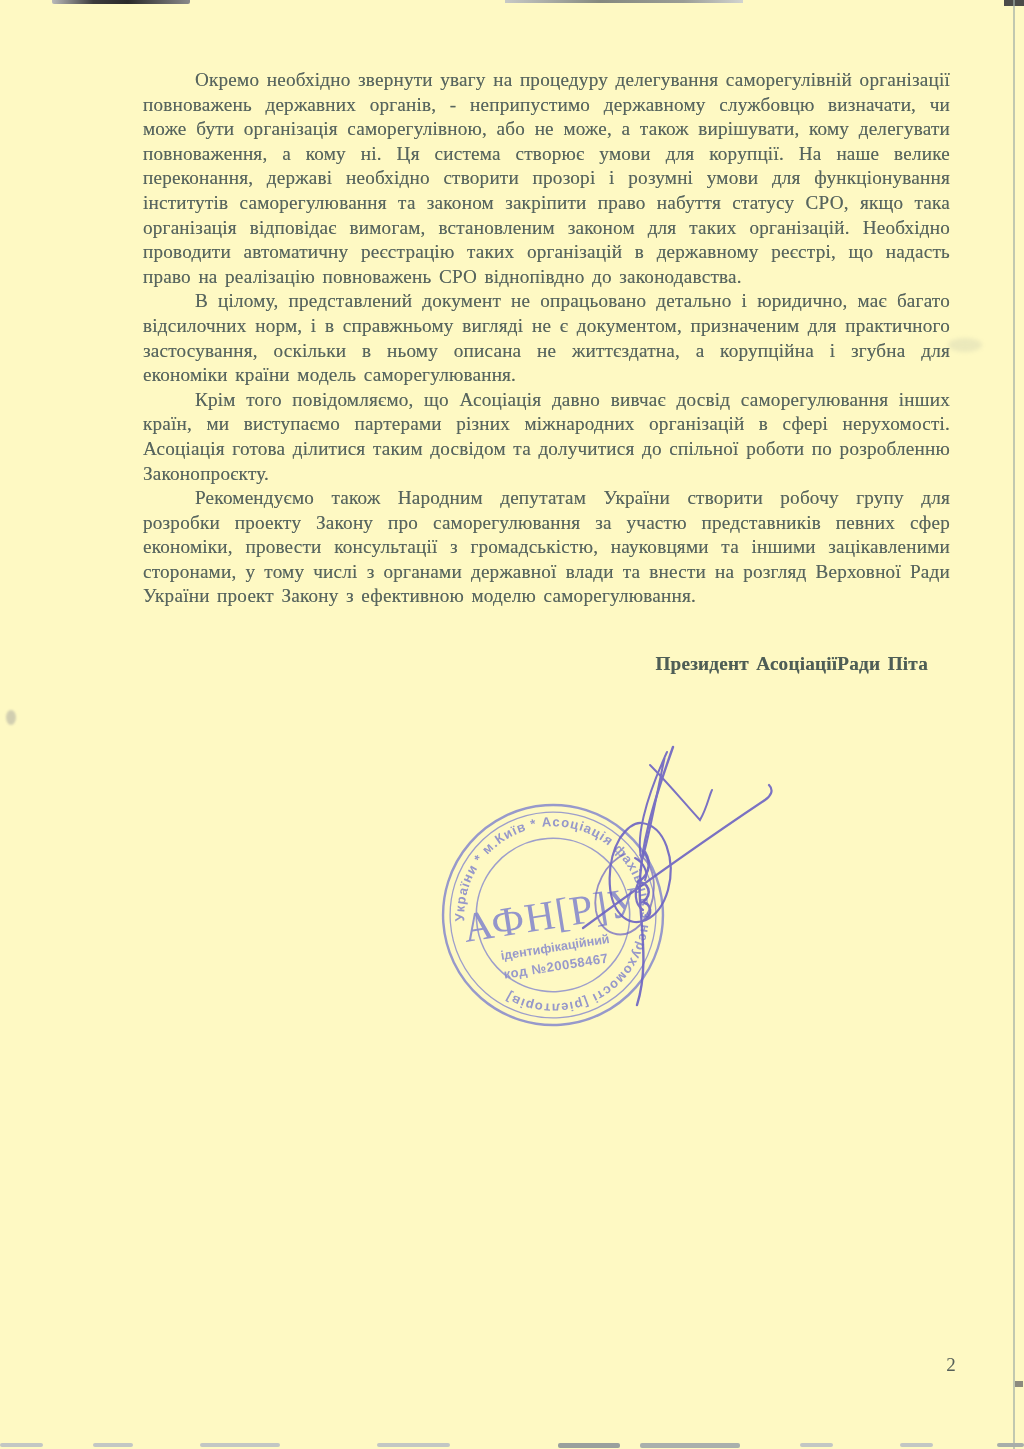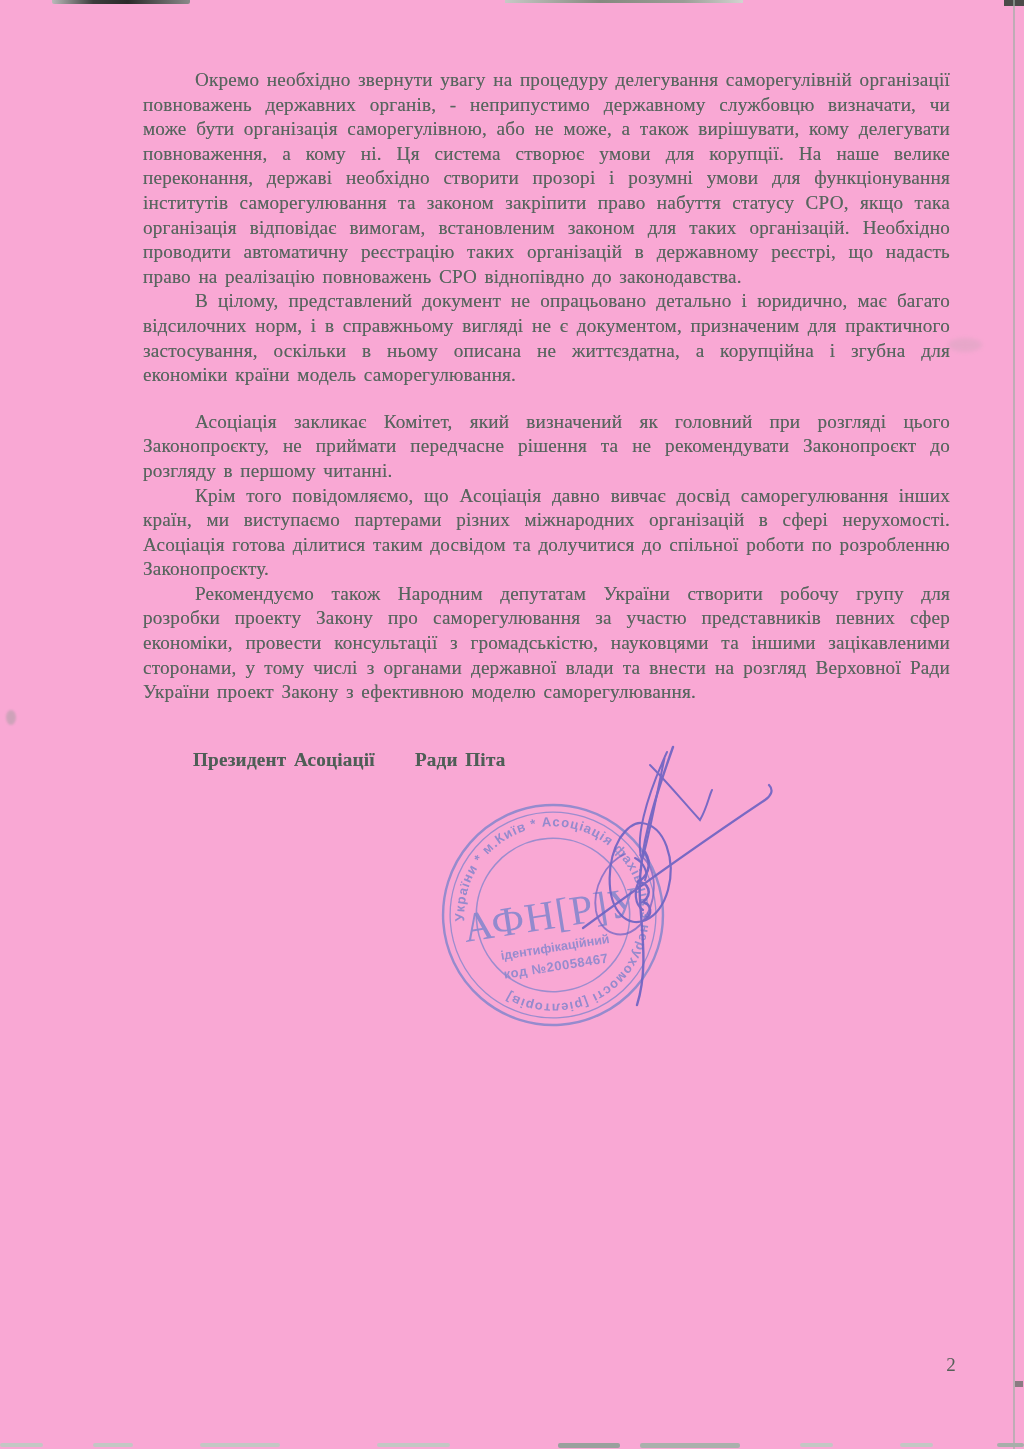--- a/index.html
+++ b/index.html
@@ -1,20 +1,20 @@
 <!DOCTYPE html>
 <html lang="uk"><head>
 <meta charset="utf-8">
 <style>
   html,body{margin:0;padding:0;background:#e9e9e9;}
   .page{
     position:relative;
     width:1024px;height:1449px;
     margin:0 auto;
-    background:#f9a8d4;
+    background:#fef9c3;
     overflow:hidden;
     font-family:"Liberation Serif","DejaVu Serif",serif;
   }
   
   .artifact{position:absolute;pointer-events:none;}
   .top-mark-1{left:52px;top:0;width:138px;height:4px;
     background:linear-gradient(90deg,#b9b9b9 0%,#3c3c3c 30%,#2a2a2a 55%,#8a8a8a 100%);border-radius:0 0 2px 2px;}
   .top-mark-2{left:505px;top:0;width:238px;height:3px;
     background:linear-gradient(90deg,#c7c9c6 0%,#85897f 40%,#9a9d96 75%,#d2d4d0 100%);}
   .top-right-corner{left:1004px;top:0;width:20px;height:6px;background:#4b4b49;}
@@ -38,22 +38,22 @@
     font-size:19.2px;line-height:24.6px;
     color:#57655e;
     text-align:justify;
     word-spacing:2.5px;
     letter-spacing:.2px;
     text-shadow:0 0 .6px rgba(87,101,94,.55);
   }
   .letter p{margin:0;text-indent:52px;}
   .letter p.gap-before{margin-top:22px;}
   .closing{margin-top:46px;padding-left:50px;font-weight:bold;color:#4e5e56;}
-  .sign-row{margin-top:43px;display:flex;justify-content:flex-start;
-    font-weight:bold;color:#4e5e56;gap:40px;}
+  .sign-row{margin-top:43px;display:flex;justify-content:flex-end;
+    font-weight:bold;color:#4e5e56;}
   .sign-title{padding-left:50px;}
   .sign-name{padding-right:22px;}
   
   .stamp-svg{position:absolute;left:437px;top:799px;width:232px;height:232px;
     transform:rotate(-4deg);opacity:.92;}
   .signature-svg{position:absolute;left:545px;top:730px;width:240px;height:290px;}
   
   .page-number{position:absolute;left:936px;top:1354px;width:30px;
     font-size:19px;color:#566059;text-align:center;}
 </style>
@@ -75,21 +75,20 @@
   <div class="artifact bottom-dash bd4"></div>
   <div class="artifact bottom-dash bd5"></div>
   <div class="artifact bottom-dash bd6"></div>
   <div class="artifact bottom-dash bd7"></div>
   <div class="artifact bottom-dash bd8"></div>
   <div class="artifact bottom-dash bd9"></div>
 
   <div class="letter">
     <p>Окремо необхідно звернути увагу на процедуру делегування саморегулівній організації повноважень державних органів, - неприпустимо державному службовцю визначати, чи може бути організація саморегулівною, або не може, а також вирішувати, кому делегувати повноваження, а кому ні. Ця система створює умови для корупції. На наше велике переконання, державі необхідно створити прозорі і розумні умови для функціонування інститутів саморегулювання та законом закріпити право набуття статусу СРО, якщо така організація відповідає вимогам, встановленим законом для таких організацій. Необхідно проводити автоматичну реєстрацію таких організацій в державному реєстрі, що надасть право на реалізацію повноважень СРО віднопівдно до законодавства.</p>
     <p>В цілому, представлений документ не опрацьовано детально і юридично, має багато відсилочних норм, і в справжньому вигляді не є документом, призначеним для практичного застосування, оскільки в ньому описана не життєздатна, а корупційна і згубна для економіки країни модель саморегулювання.</p>
-    <p class="gap-before">Асоціація закликає Комітет, який визначений як головний при розгляді цього Законопроєкту, не приймати передчасне рішення та не рекомендувати Законопроєкт до розгляду в першому читанні.</p>
     <p>Крім того повідомляємо, що Асоціація давно вивчає досвід саморегулювання інших країн, ми виступаємо партерами різних міжнародних організацій в сфері нерухомості. Асоціація готова ділитися таким досвідом та долучитися до спільної роботи по розробленню Законопроєкту.</p>
     <p>Рекомендуємо також Народним депутатам України створити робочу групу для розробки проекту Закону про саморегулювання за участю представників певних сфер економіки, провести консультації з громадськістю, науковцями та іншими зацікавленими сторонами, у тому числі з органами державної влади та внести на розгляд Верховної Ради України проект Закону з ефективною моделю саморегулювання.</p>
 
 
     <div class="sign-row">
       <span class="sign-title">Президент Асоціації</span>
       <span class="sign-name">Ради Піта</span>
     </div>
   </div>
 

